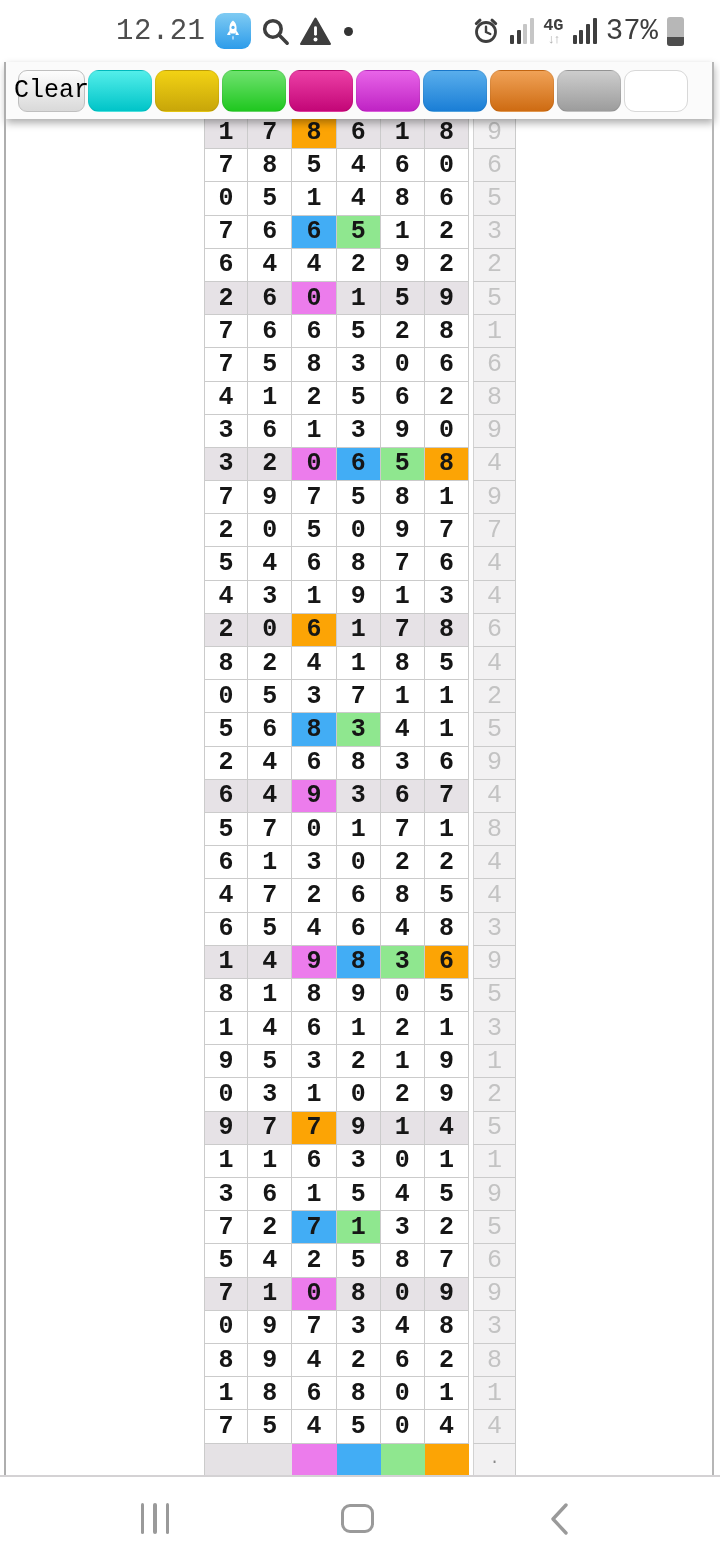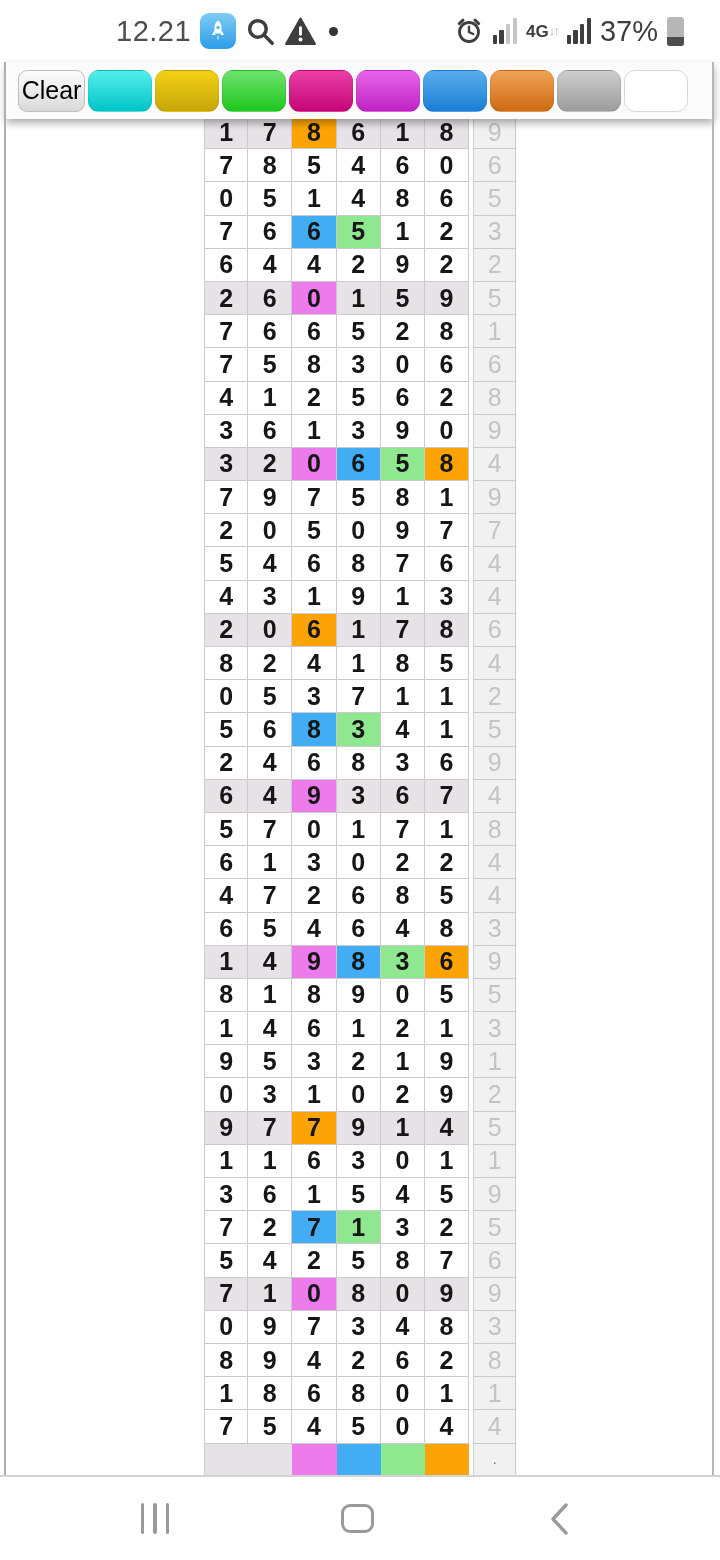--- a/index.html
+++ b/index.html
@@ -1,35 +1,35 @@
 <!DOCTYPE html>
 <html><head>
 <meta charset="utf-8">
 <style>
   html,body { margin:0; padding:0; background:#fff; }
   * { box-sizing:border-box; }
   .screen {
     position:relative; width:720px; height:1560px; overflow:hidden;
-    background:#ffffff; font-family:Liberation Sans, sans-serif;
+    background:#ffffff; font-family:Liberation Mono, monospace;
   }
 
   
   .status-bar { position:absolute; top:0; left:0; width:720px; height:62px; background:#ffffff; }
   .sb-left { position:absolute; left:116px; top:0; height:62px; display:flex; align-items:center; gap:9px; }
   .sb-time { font-size:29px; color:#4e4e4e; letter-spacing:.5px; }
   .app-icon { width:36px; height:36px; border-radius:9px;
     background:linear-gradient(180deg,#7fcbf3 0%,#2d9cea 100%);
     display:flex; align-items:center; justify-content:center; }
   .sb-ic { display:flex; align-items:center; }
   .sb-dot { width:9px; height:9px; border-radius:50%; background:#333; margin-left:4px; }
   .sb-right { position:absolute; right:36px; top:0; height:62px; display:flex; align-items:center; gap:9px; }
   .sig { display:flex; align-items:flex-end; gap:2.5px; height:26px; }
   .sig b { width:4.2px; border-radius:1px; background:#3e3e3e; }
   .sig b.dim { background:#c6c6c6; }
-  .net4g { display:flex; flex-direction:row; align-items:center; line-height:1; }
+  .net4g { display:flex; flex-direction:column; align-items:center; line-height:1; }
   .net4g b { font-size:17px; color:#3e3e3e; font-weight:bold; }
   .net4g i { font-style:normal; font-size:13px; color:#b0b0b0; letter-spacing:-2px; margin-top:-1px; }
   .sb-pct { font-size:29px; color:#3e3e3e; }
   .battery { width:17px; height:29px; border-radius:3px; background:#b7b7b7; position:relative; overflow:hidden; }
   .bat-fill { position:absolute; bottom:0; left:0; right:0; height:9px; background:#4d4d4d; }
 
   
   .toolbar {
     position:absolute; top:62px; left:6px; width:708px; height:57px;
     background:#fbfbfb; box-shadow:0 4px 8px rgba(0,0,0,0.33);

